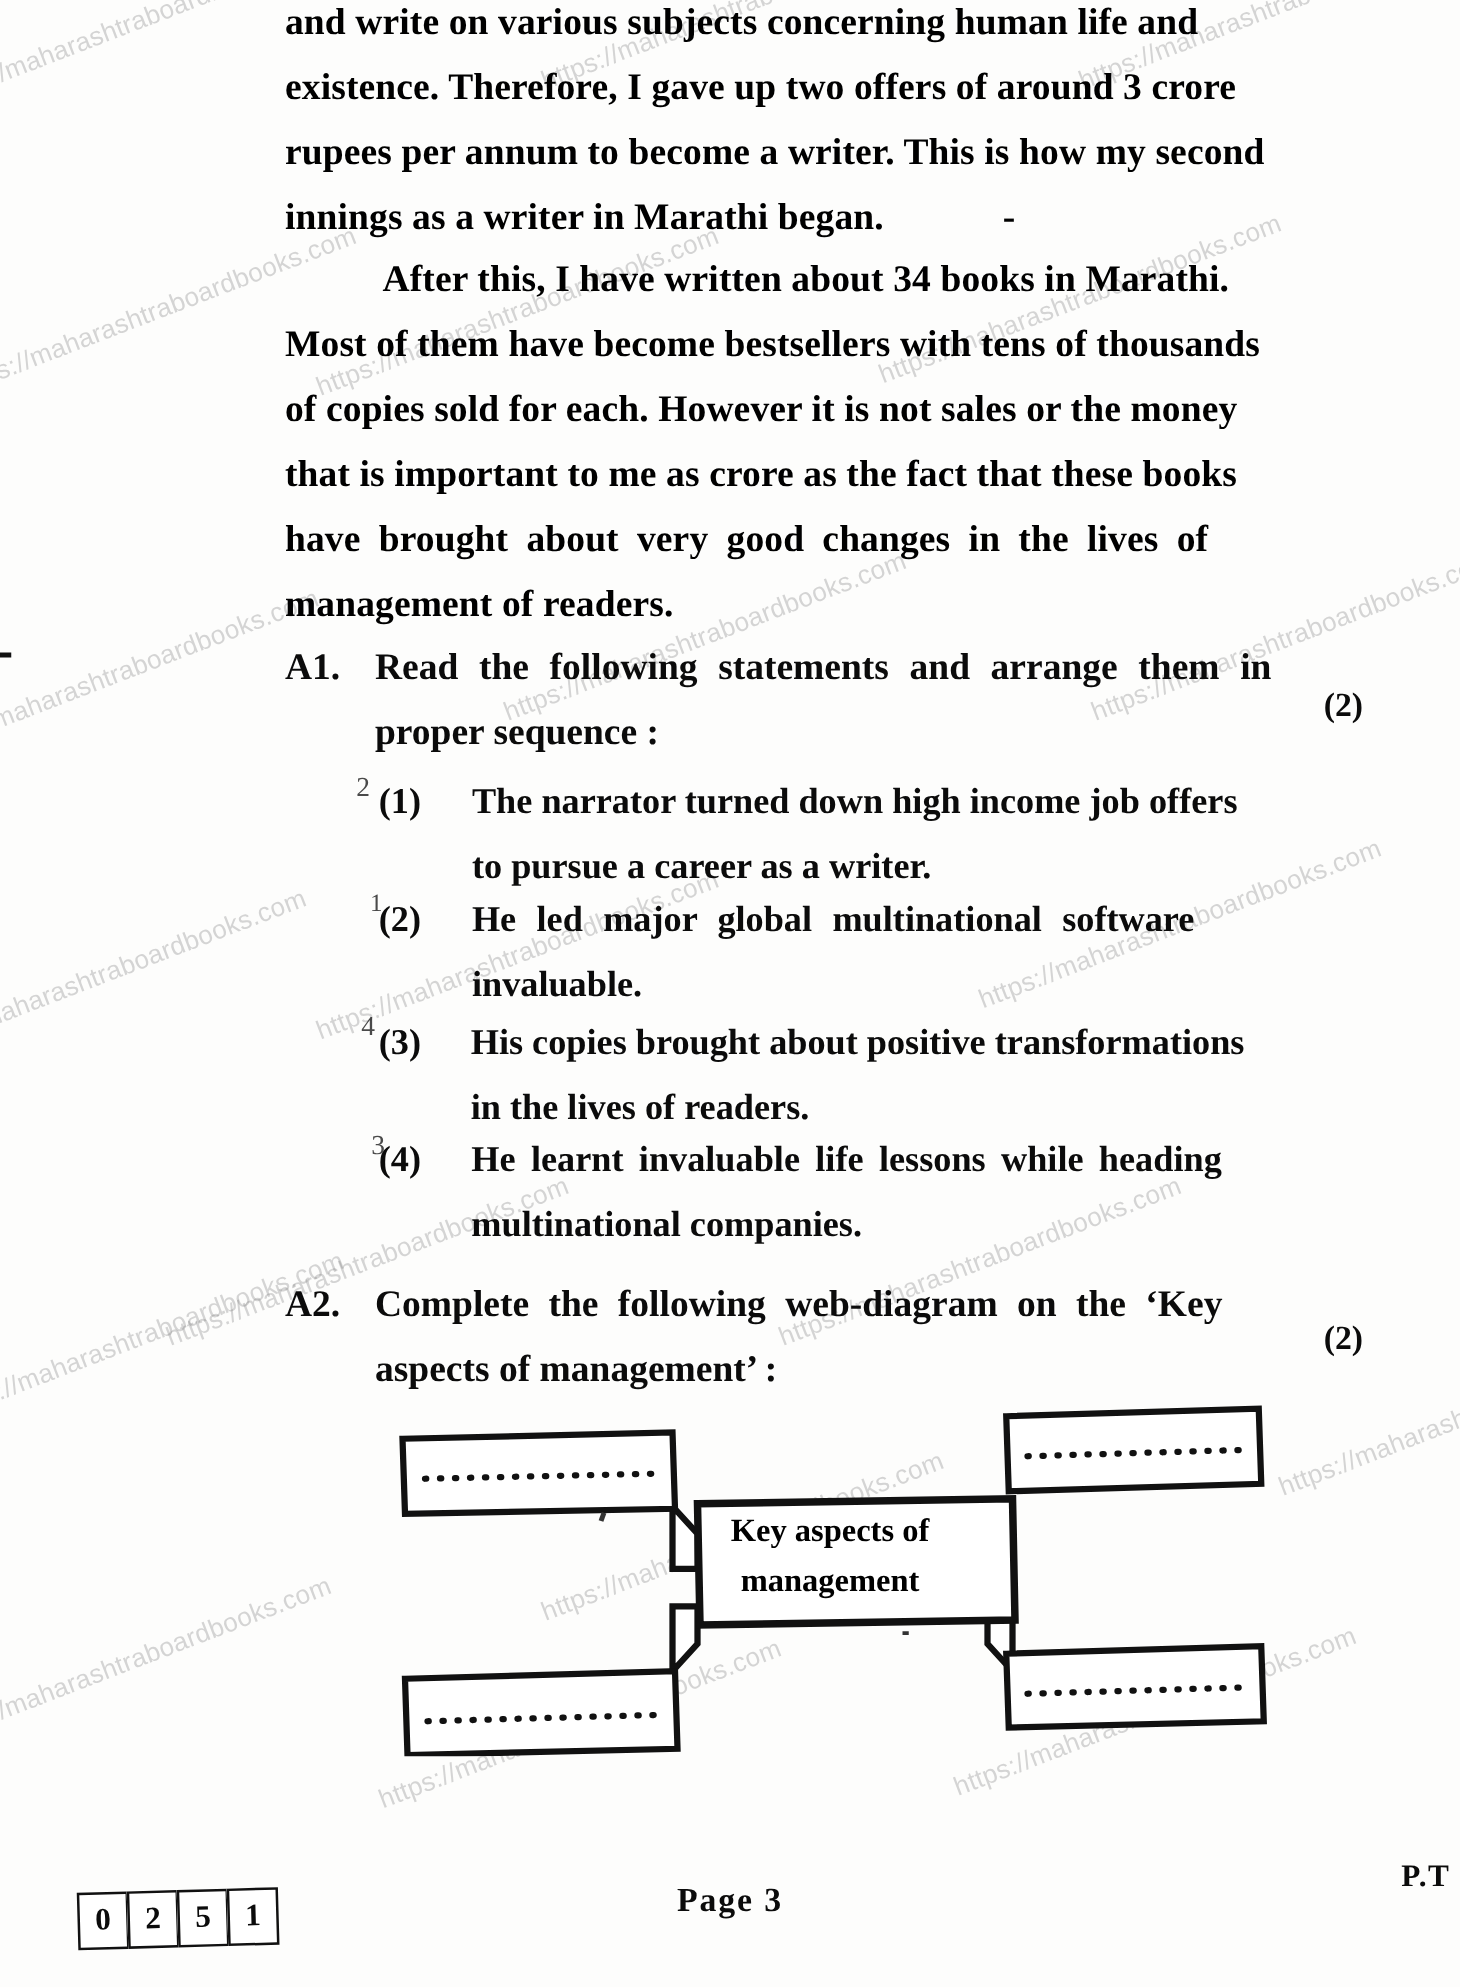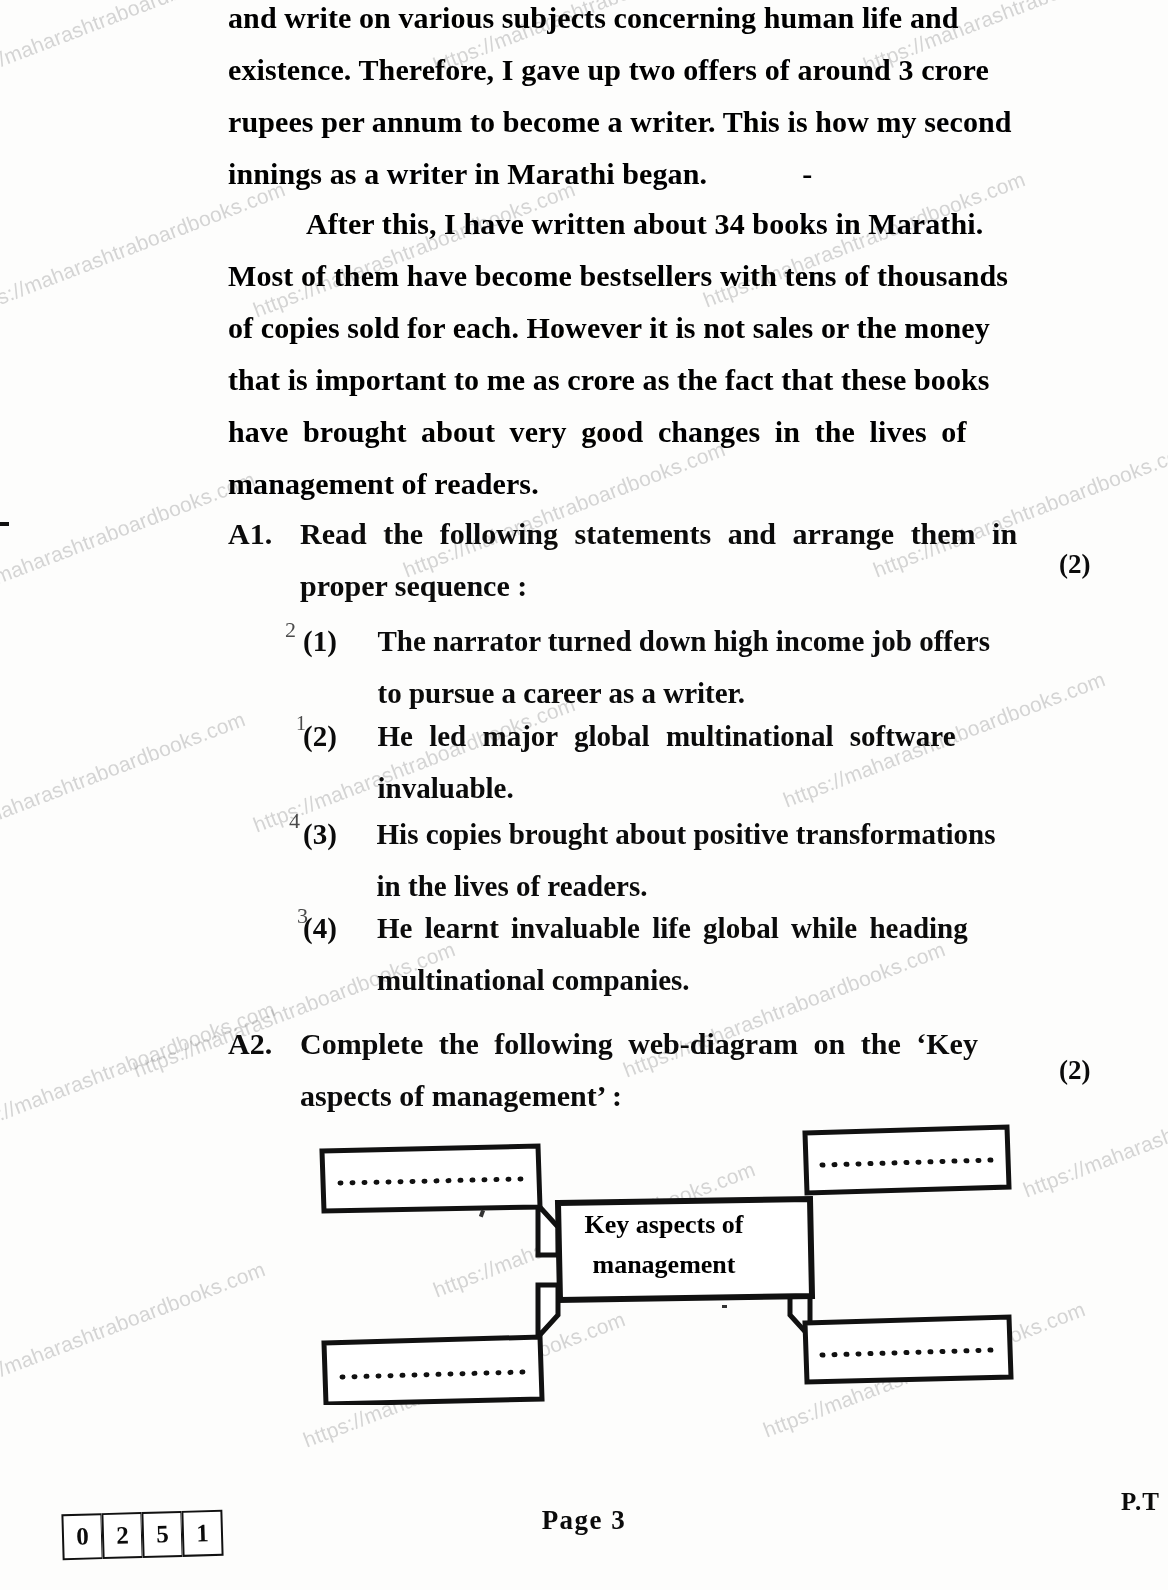--- a/index.html
+++ b/index.html
@@ -294,21 +294,21 @@
       <div class="stmt-text" style="width:700px;">
         <span class="nowrapline">His copies brought about positive transformations</span>
         <span class="nowrapline">in the lives of readers.</span>
       </div>
     </div>
 
     <div class="pen-mark" style="left:297px; top:903px;">3</div>
     <div class="qrow" style="left:303px; top:902px; width:760px;">
       <div class="stmt-num" style="width:75px;">(4)</div>
       <div class="stmt-text" style="width:695px;">
-        <span class="nowrapline" style="word-spacing:5px;">He learnt invaluable life global while heading</span>
+        <span class="nowrapline" style="word-spacing:5px;">He learnt invaluable life lessons while heading</span>
         <span class="nowrapline">multinational companies.</span>
       </div>
     </div>
 
     <div class="qrow" style="left:228px; top:1018px; width:810px;">
       <div class="qlabel" style="width:72px;">A2.</div>
       <div class="qbody" style="width:735px;">
         <span class="nowrapline" style="word-spacing:8px;">Complete the following web-diagram on the ‘Key</span>
         <span class="nowrapline">aspects of management’ :</span>
       </div>

